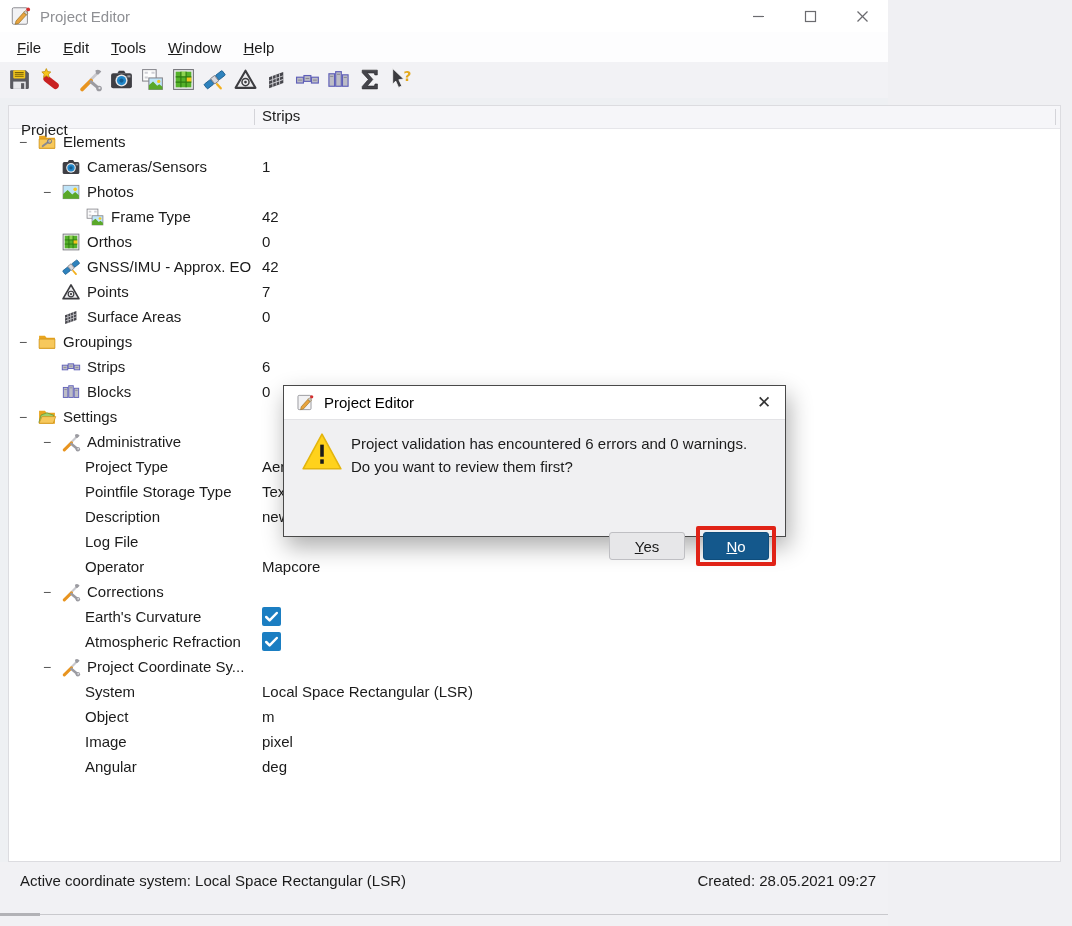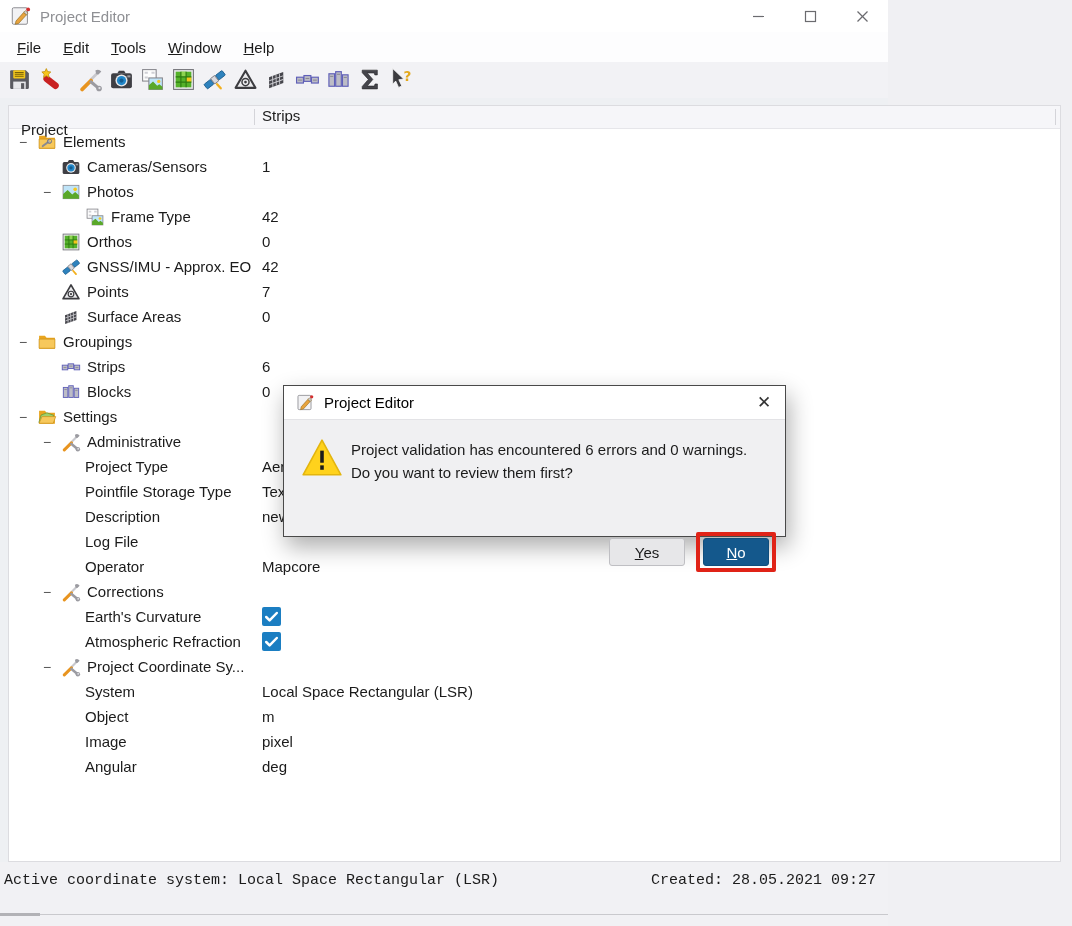--- a/index.html
+++ b/index.html
@@ -46,31 +46,31 @@
   .tree-check { position:absolute; left:253px; top:3px; width:19px; height:19px; }
   .tree-check svg { width:19px; height:19px; }
 
   
   .dialog { position:absolute; left:283px; top:385px; width:503px; height:152px; background:#f0f0f2; border:1px solid #494949; box-shadow:3px 10px 22px rgba(0,0,0,.32); z-index:10; }
   .dialog-titlebar { height:34px; background:#ffffff; display:flex; align-items:center; border-bottom:1px solid #e3e3e6; }
   .dialog-icon { width:19px; height:19px; margin-left:12px; }
   .dialog-icon svg { width:100%; height:100%; }
   .dialog-title { margin-left:9px; font-size:15px; color:#000; }
   .dialog-close { margin-left:auto; width:42px; height:100%; border:none; background:transparent; font-size:17px; color:#333; cursor:pointer; }
-  .dialog-body { position:relative; height:117px;margin-top:6px; }
+  .dialog-body { position:relative; height:117px; }
   .warn-icon { position:absolute; left:17px; top:11px; width:42px; height:42px; }
   .warn-icon svg { width:100%; height:100%; }
   .dialog-msg { position:absolute; left:67px; top:12px; font-size:15px; line-height:23px; }
   .dlg-btn { position:absolute; top:112px; height:28px; font-size:15px; border-radius:3px; cursor:pointer; }
   .btn-yes { left:325px; width:76px; background:#e7e7e9; border:1px solid #bfbfc3; color:#1b1b1b; }
   .btn-no  { left:419px; width:66px; background:#14588c; border:1px solid #0f4d7c; color:#ffffff; }
   .annotation-box { position:absolute; left:412px; top:106px; width:80px; height:40px; border:4px solid #e02317; border-radius:2px; pointer-events:none; }
 
   
-  .statusbar { height:52px; background:#f1f1f4; display:flex; padding:10px 12px 0 4px; font-size:15px;font-family:Liberation Mono, monospace; }
+  .statusbar { height:52px; background:#f1f1f4; display:flex; padding:10px 12px 0 20px; font-size:15px; }
   .status-right { margin-left:auto; display:flex; gap:16px; }
   .bottom-strip { position:relative; height:12px; background:#f1f1f4; border-top:1px solid #c9c9cd; }
   .grip-notch { position:absolute; left:0; top:-2px; width:40px; height:3px; background:#b2b2b6; }
 </style>
 </head>
 <body>
 
 <div class="window">
 
   <div class="titlebar">

